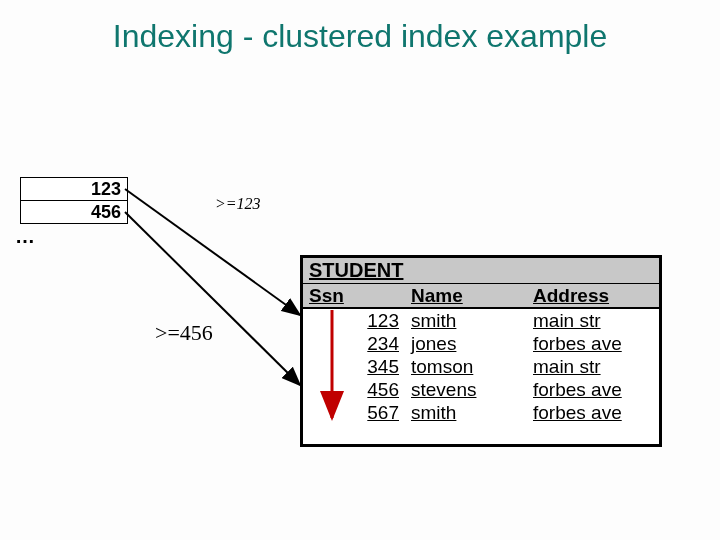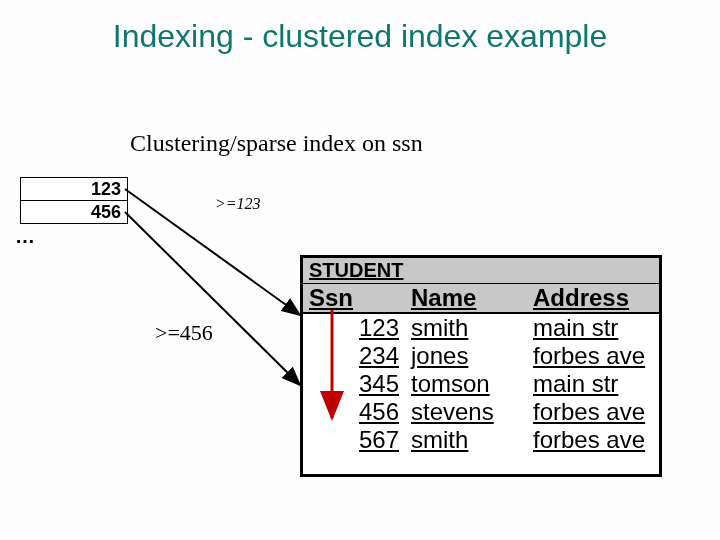--- a/index.html
+++ b/index.html
@@ -91,21 +91,21 @@
     background: #c8c8c8;
     font-family: Arial, sans-serif;
     font-size: 20px;
     font-weight: bold;
     text-align: left;
     padding: 1px 6px;
     border-bottom: 1px solid #000;
   }
   .student-wrap td, .student-wrap th {
     font-family: Arial, sans-serif;
-    font-size: 24px;
+    font-size: 19px;
     padding: 0 6px;
     height: 23px;
   }
   .student-wrap .hdr td {
     background: #c8c8c8;
     font-weight: bold;
     border-bottom: 2px solid #000;
   }
   .col-ssn   { width: 90px; text-align: right; padding-right: 8px; }
   .col-name  { width: 110px; text-align: left; }
@@ -119,21 +119,20 @@
     width: 720px; height: 540px;
     pointer-events: none;
   }
 </style>
 </head>
 <body>
 
 <div class="slide">
 
   <div class="title">Indexing - clustered index example</div>
-  <div class="subtitle">Clustering/sparse index on ssn</div>
 
   <table class="index-box">
     <tbody>
         <tr>
       <td>123</td>
     </tr>
     <tr>
       <td>456</td>
     </tr>
   </tbody>

